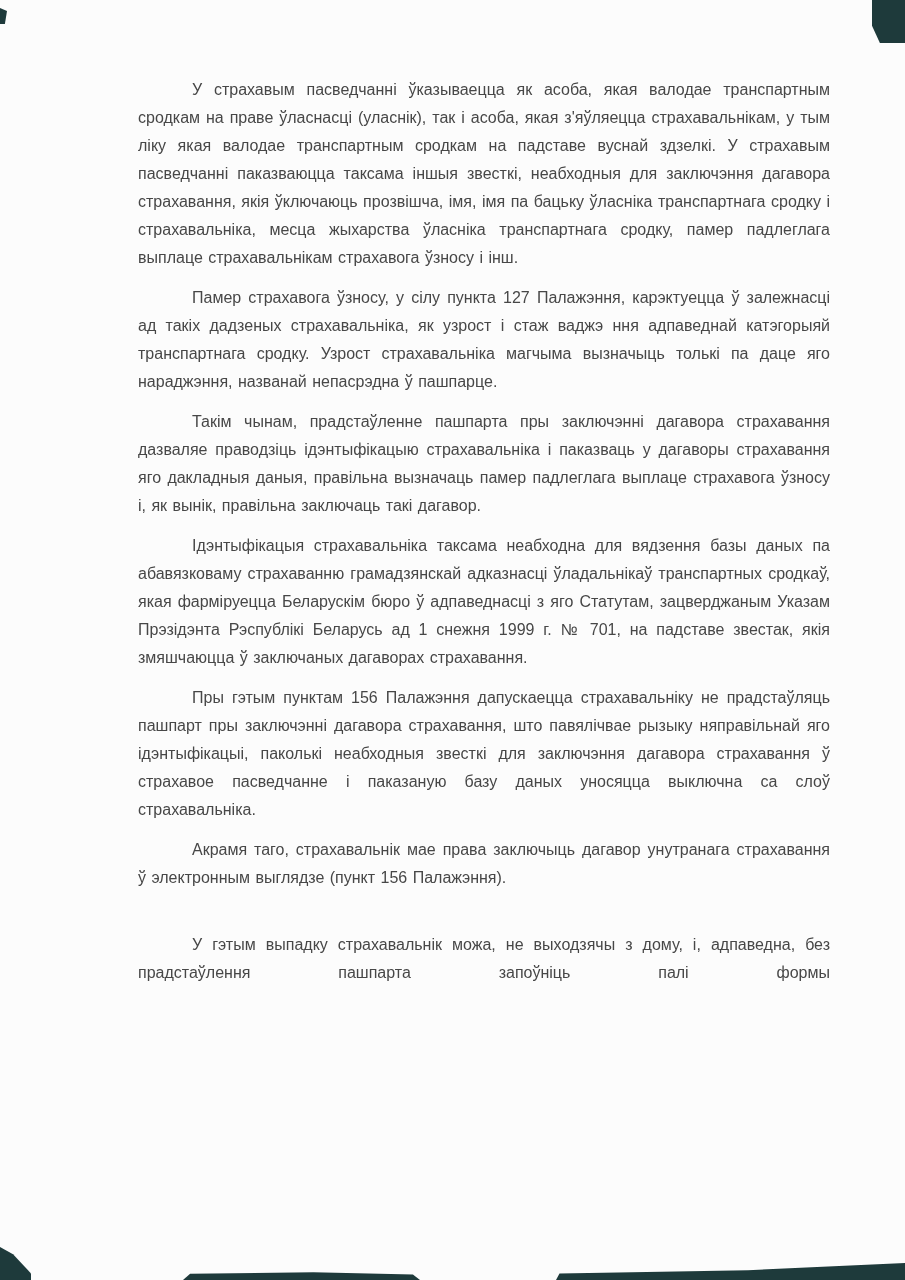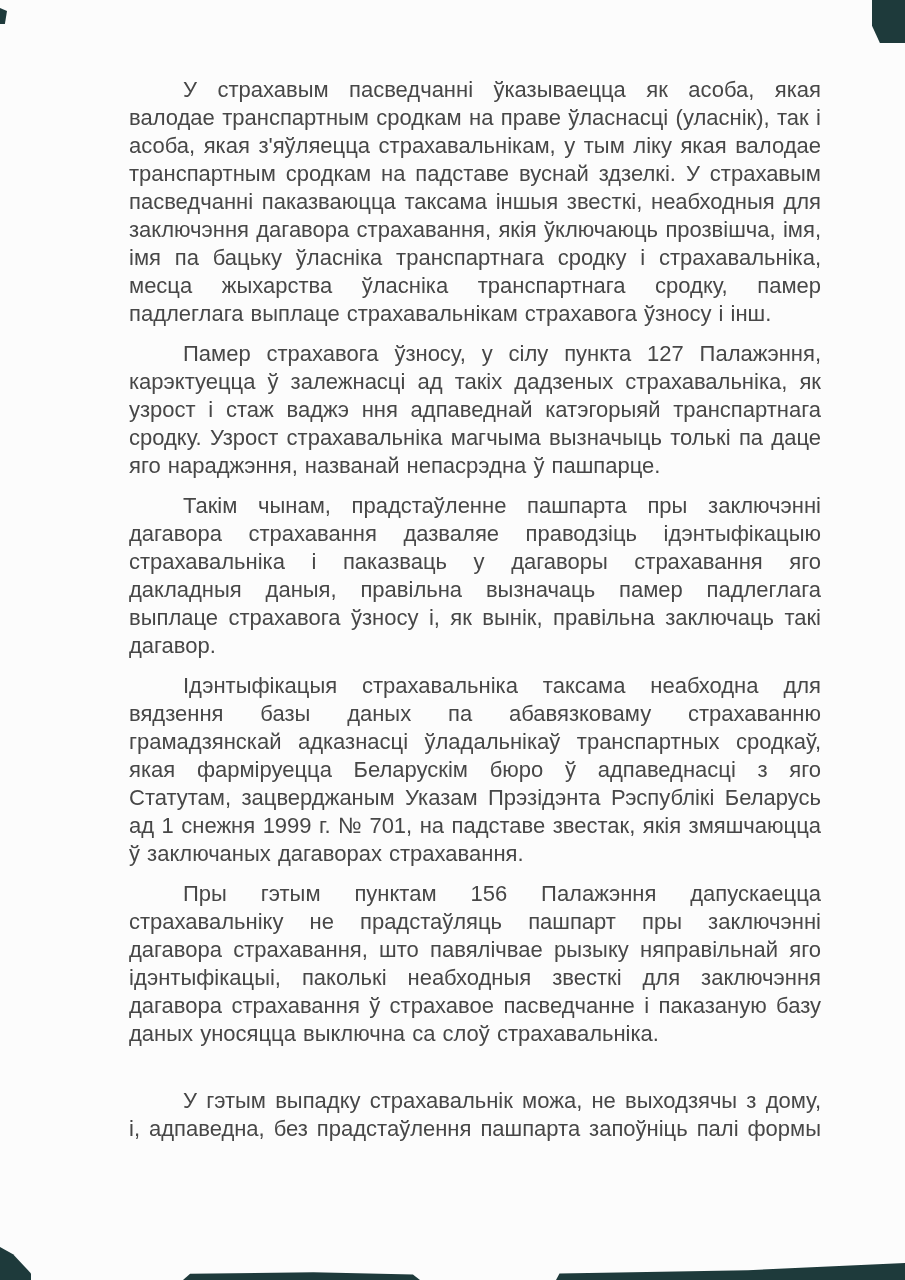--- a/index.html
+++ b/index.html
@@ -11,24 +11,24 @@
     position: relative;
     width: 905px;
     height: 1280px;
     background: #fcfcfc;
     overflow: hidden;
     font-family: "Liberation Sans", "DejaVu Sans", sans-serif;
   }
   .content {
     position: absolute;
     top: 76px;
-    left: 129px;
+    left: 138px;
     width: 692px;
     color: #474747;
-    font-size: 22px;
+    font-size: 16px;
     line-height: 28px;
     text-align: justify;
   }
   .content p {
     margin: 0 0 12px 0;
     text-indent: 54px;
     word-spacing: 1px;
   }
   .content p.force-justify-last {
     text-align-last: justify;
@@ -64,20 +64,21 @@
 <body>
 
 <div class="page">
 
   <div class="content">
     <p>У страхавым пасведчанні ўказываецца як асоба, якая валодае транспартным сродкам на праве ўласнасці (уласнік), так і асоба, якая з'яўляецца страхавальнікам, у тым ліку якая валодае транспартным сродкам на падставе вуснай здзелкі. У страхавым пасведчанні паказваюцца таксама іншыя звесткі, неабходныя для заключэння дагавора страхавання, якія ўключаюць прозвішча, імя, імя па бацьку ўласніка транспартнага сродку і страхавальніка, месца жыхарства ўласніка транспартнага сродку, памер падлеглага выплаце страхавальнікам страхавога ўзносу і інш.</p>
     <p>Памер страхавога ўзносу, у сілу пункта 127 Палажэння, карэктуецца ў залежнасці ад такіх дадзеных страхавальніка, як узрост і стаж ваджэ ння адпаведнай катэгорыяй транспартнага сродку. Узрост страхавальніка магчыма вызначыць толькі па даце яго нараджэння, названай непасрэдна ў пашпарце.</p>
     <p>Такім чынам, прадстаўленне пашпарта пры заключэнні дагавора страхавання дазваляе праводзіць ідэнтыфікацыю страхавальніка і паказваць у дагаворы страхавання яго дакладныя даныя, правільна вызначаць памер падлеглага выплаце страхавога ўзносу і, як вынік, правільна заключаць такі дагавор.</p>
     <p>Ідэнтыфікацыя страхавальніка таксама неабходна для вядзення базы даных па абавязковаму страхаванню грамадзянскай адказнасці ўладальнікаў транспартных сродкаў, якая фарміруецца Беларускім бюро ў адпаведнасці з яго Статутам, зацверджаным Указам Прэзідэнта Рэспублікі Беларусь ад 1 снежня 1999 г. № 701, на падставе звестак, якія змяшчаюцца ў заключаных дагаворах страхавання.</p>
     <p>Пры гэтым пунктам 156 Палажэння дапускаецца страхавальніку не прадстаўляць пашпарт пры заключэнні дагавора страхавання, што павялічвае рызыку няправільнай яго ідэнтыфікацыі, паколькі неабходныя звесткі для заключэння дагавора страхавання ў страхавое пасведчанне і паказаную базу даных уносяцца выключна са слоў страхавальніка.</p>
+    <p>Акрамя таго, страхавальнік мае права заключыць дагавор унутранага страхавання ў электронным выглядзе (пункт 156 Палажэння).</p>
     <p class="force-justify-last">У гэтым выпадку страхавальнік можа, не выходзячы з дому, і, адпаведна, без прадстаўлення пашпарта запоўніць палі формы</p>
   </div>
 
   <div class="artifact top-left" style="background: rgb(30, 58, 59);"></div>
   <div class="artifact top-right" style="background: rgb(30, 58, 59);"></div>
   <div class="artifact bottom-left" style="background: rgb(30, 58, 59);"></div>
   <div class="artifact bottom-strip-a" style="background: rgb(30, 58, 59);"></div>
   <div class="artifact bottom-strip-b" style="background: rgb(30, 58, 59);"></div>
 
 </div>

